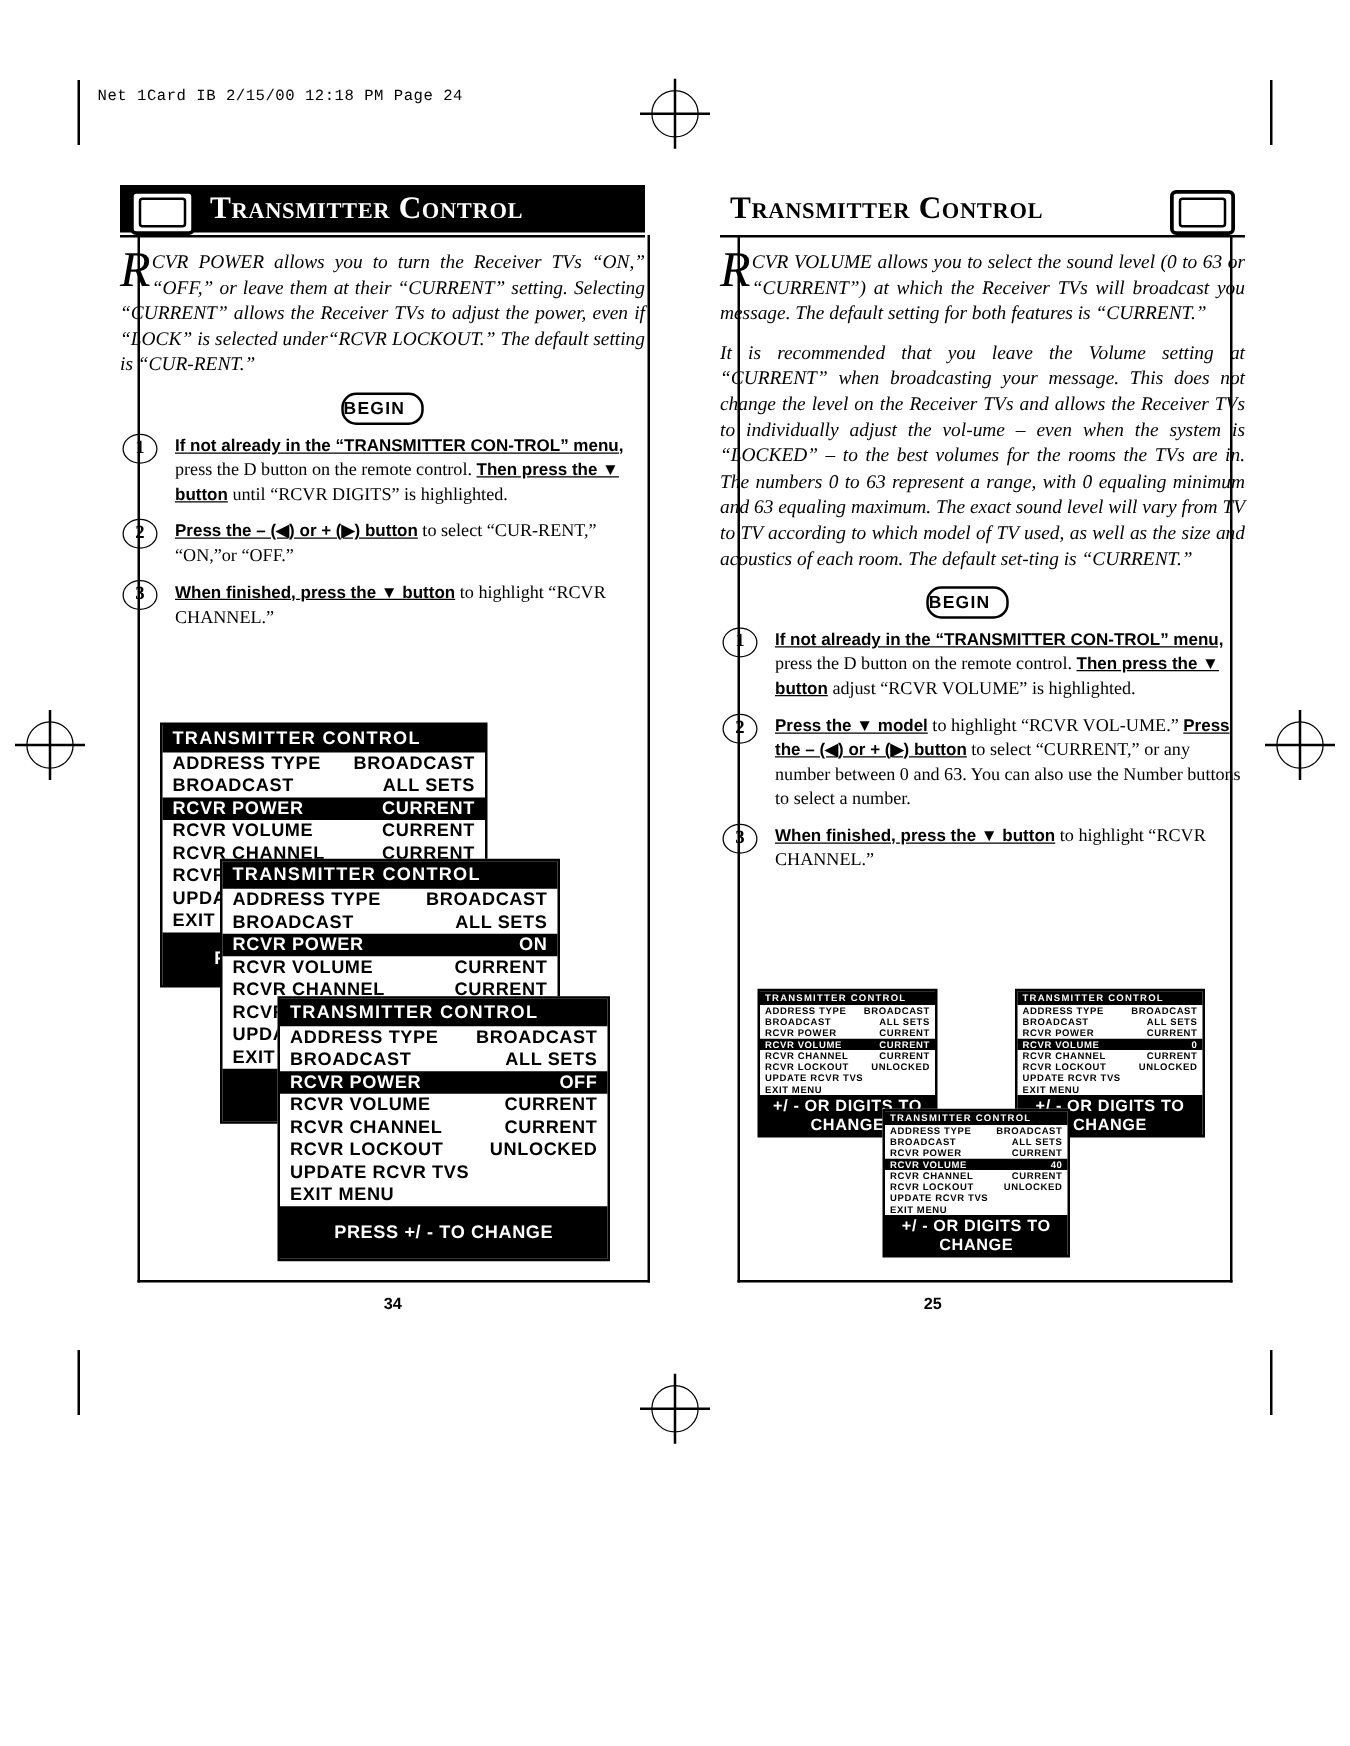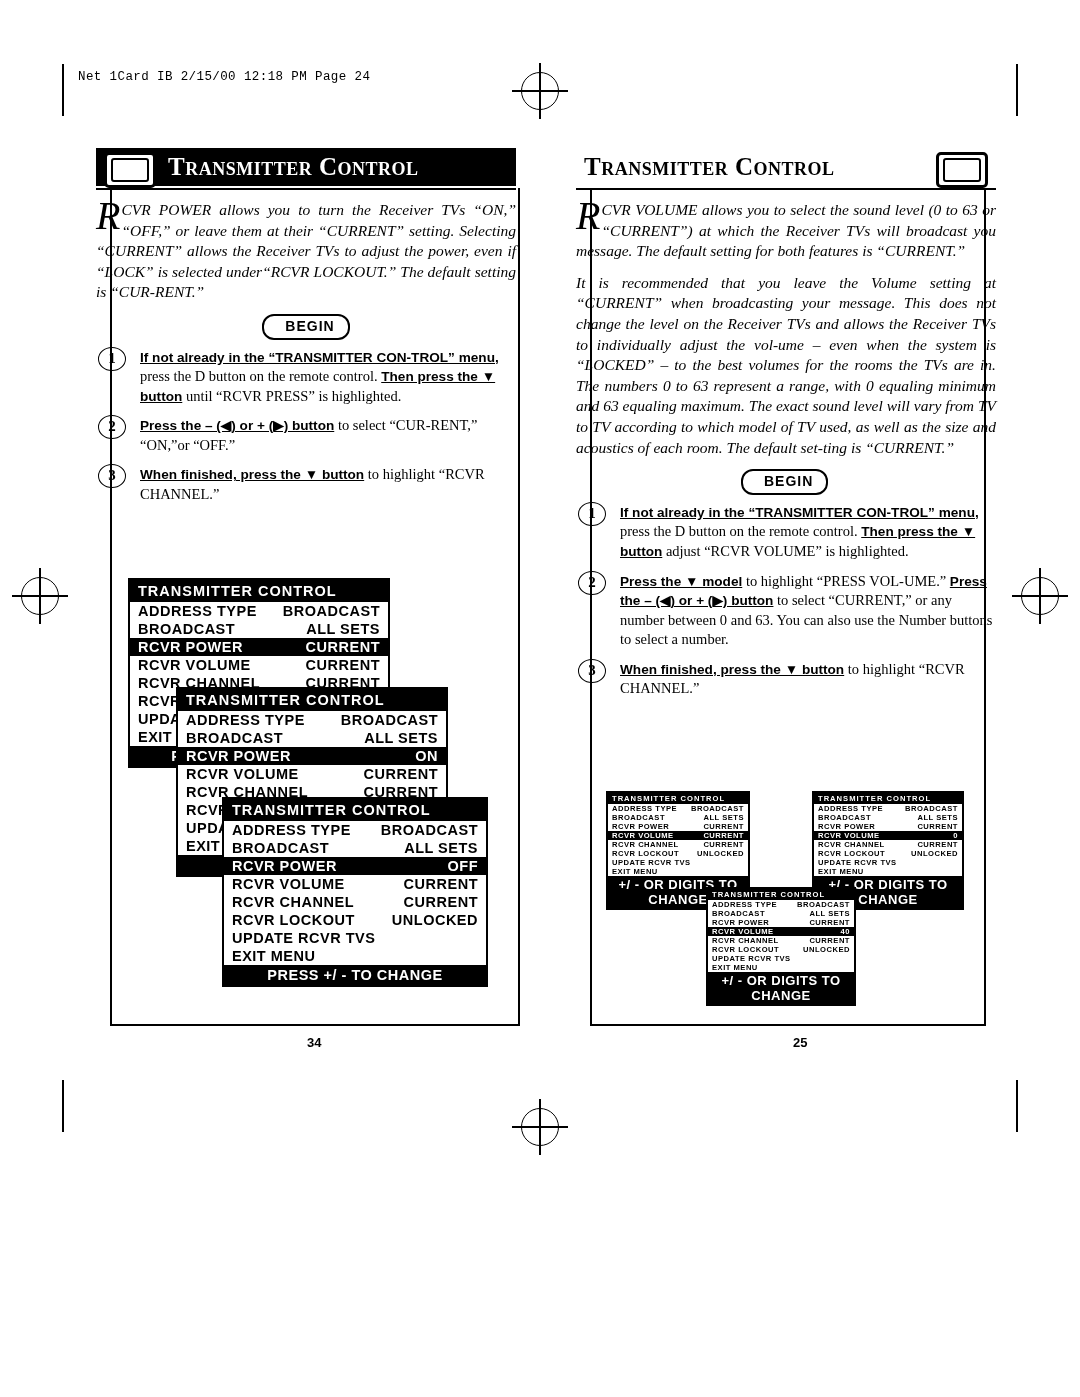--- a/index.html
+++ b/index.html
@@ -28,36 +28,36 @@
   .tvicon .scr{position:absolute;left:4px;top:3px;right:4px;bottom:3px;border:2px solid #000;border-radius:3px;}
   .tvicon.left{left:8px;}
   .tvicon.right{right:8px;left:auto;}
   .titlebar .rule{position:absolute;left:0;top:40px;width:420px;height:2px;background:#000;}
 
   .body-txt{position:relative;margin-top:10px;font-size:15.5px;line-height:1.33;}
   .drop{float:left;font-size:40px;line-height:32px;font-style:italic;padding-right:1px;font-family:"Liberation Serif",serif;}
   .ital{font-style:italic;}
   p.para{margin:0 0 11px 0;text-align:justify;}
 
-  .beginbox{display:inline-block;border:2px solid #000;border-radius:12px;padding:1px 13px 2px 21px;font-family:"Liberation Sans",sans-serif;font-weight:bold;font-size:14px;letter-spacing:1px;}
+  .beginbox{display:inline-block;border:2px solid #000;border-radius:12px;padding:1px 13px 2px 0;font-family:"Liberation Sans",sans-serif;font-weight:bold;font-size:14px;letter-spacing:1px;}
   .begin-wrap{text-align:center;margin:4px 0 8px 0;}
   .begin-wrap.left{text-align:left;padding-left:165px;}
 
   .step{position:relative;padding-left:44px;margin-bottom:10px;font-size:14.5px;line-height:1.35;}
   .stepnum{position:absolute;left:2px;top:-1px;width:26px;height:22px;border:1.5px solid #000;border-radius:50%;text-align:center;font-family:"Liberation Serif",serif;font-weight:bold;font-size:15px;line-height:21px;background:#fff;}
   .step b{font-family:"Liberation Sans",sans-serif;font-size:13.6px;text-decoration:underline;}
 
   
   .osd{position:absolute;background:#fff;border:2px solid #000;font-family:"Liberation Sans",sans-serif;}
   .osd .hdr{background:#000;color:#fff;font-weight:bold;letter-spacing:1px;padding:3px 0 3px 8px;}
   .osd .row{display:flex;justify-content:space-between;padding:1px 8px;font-weight:bold;letter-spacing:0.5px;}
   .osd .row.sel{background:#000;color:#fff;}
   .osd .row .l{white-space:nowrap;}
   .osd .row .r{white-space:nowrap;}
-  .osd .foot{background:#000;color:#fff;font-weight:bold;text-align:center;letter-spacing:0.5px;padding:2px 0;}
+  .osd .foot{background:#000;color:#fff;font-weight:bold;text-align:center;letter-spacing:0.5px;padding:13px 0;}
 
   
   .big{font-size:14.5px;}
   .big .hdr{font-size:14.5px;}
   .small{font-size:7.6px;}
   .small .hdr{font-size:7.6px;padding:1px 0 1px 4px;}
   .small .row{padding:0px 4px;}
   .small .foot{padding:1px 0;font-size:13px;}
   .pagenum{position:absolute;font-family:"Liberation Sans",sans-serif;font-weight:bold;font-size:13px;}
 </style>
@@ -90,21 +90,21 @@
 
     <div class="body-txt">
       <p class="para ital"><span class="drop">R</span><span>CVR POWER allows you to turn the Receiver TVs “ON,” “OFF,” or leave them at their “CURRENT” setting. Selecting “CURRENT” allows the Receiver TVs to adjust the power, even if “LOCK” is selected under“RCVR LOCKOUT.” The default setting is “CUR-RENT.”</span></p>
 
       <div class="begin-wrap">
         <span class="beginbox">BEGIN</span>
       </div>
 
       <div class="step">
         <div class="stepnum">1</div>
-        <b>If not already in the “TRANSMITTER CON-TROL” menu,</b><span> press the D button on the remote control. </span><b>Then press the ▼ button</b><span> until “RCVR PRESS” is highlighted.</span>
+        <b>If not already in the “TRANSMITTER CON-TROL” menu,</b><span> press the D button on the remote control. </span><b>Then press the ▼ button</b><span> until “RCVR DIGITS” is highlighted.</span>
       </div>
 
       <div class="step">
         <div class="stepnum">2</div>
         <b>Press the – (◀) or + (▶) button</b><span> to select “CUR-RENT,” “ON,”or “OFF.”</span>
       </div>
 
       <div class="step">
         <div class="stepnum">3</div>
         <b>When finished, press the ▼ button</b><span> to highlight “RCVR CHANNEL.”</span>
@@ -247,21 +247,21 @@
         <span class="beginbox">BEGIN</span>
       </div>
 
       <div class="step">
         <div class="stepnum">1</div>
         <b>If not already in the “TRANSMITTER CON-TROL” menu,</b><span> press the D button on the remote control. </span><b>Then press the ▼ button</b><span> adjust “RCVR VOLUME” is highlighted.</span>
       </div>
 
       <div class="step">
         <div class="stepnum">2</div>
-        <b>Press the ▼ model</b><span> to highlight “PRESS VOL-UME.” </span><b>Press the – (◀) or + (▶) button</b><span> to select “CURRENT,” or any number between 0 and 63. You can also use the Number buttons to select a number.</span>
+        <b>Press the ▼ model</b><span> to highlight “RCVR VOL-UME.” </span><b>Press the – (◀) or + (▶) button</b><span> to select “CURRENT,” or any number between 0 and 63. You can also use the Number buttons to select a number.</span>
       </div>
 
       <div class="step">
         <div class="stepnum">3</div>
         <b>When finished, press the ▼ button</b><span> to highlight “RCVR CHANNEL.”</span>
       </div>
     </div>
   </div>
 
   <div class="osd small" style="left:606px;top:743px;width:140px;">
@@ -371,15 +371,15 @@
     <div class="row">
         <span class="l">EXIT MENU</span>
         <span class="r"></span>
       </div>
     <div class="foot">+/ - OR DIGITS TO CHANGE</div>
   </div>
 
   <div class="cropline" style="left:590px;top:976px;width:396px;height:2px;"></div>
   <div class="cropline" style="left:590px;top:140px;width:2px;height:838px;"></div>
   <div class="cropline" style="left:984px;top:140px;width:2px;height:838px;"></div>
-  <div class="pagenum" style="left:793px;top:987px;">25</div>
+  <div class="pagenum" style="left:739px;top:987px;">25</div>
 
 </div>
 
 </body></html>

